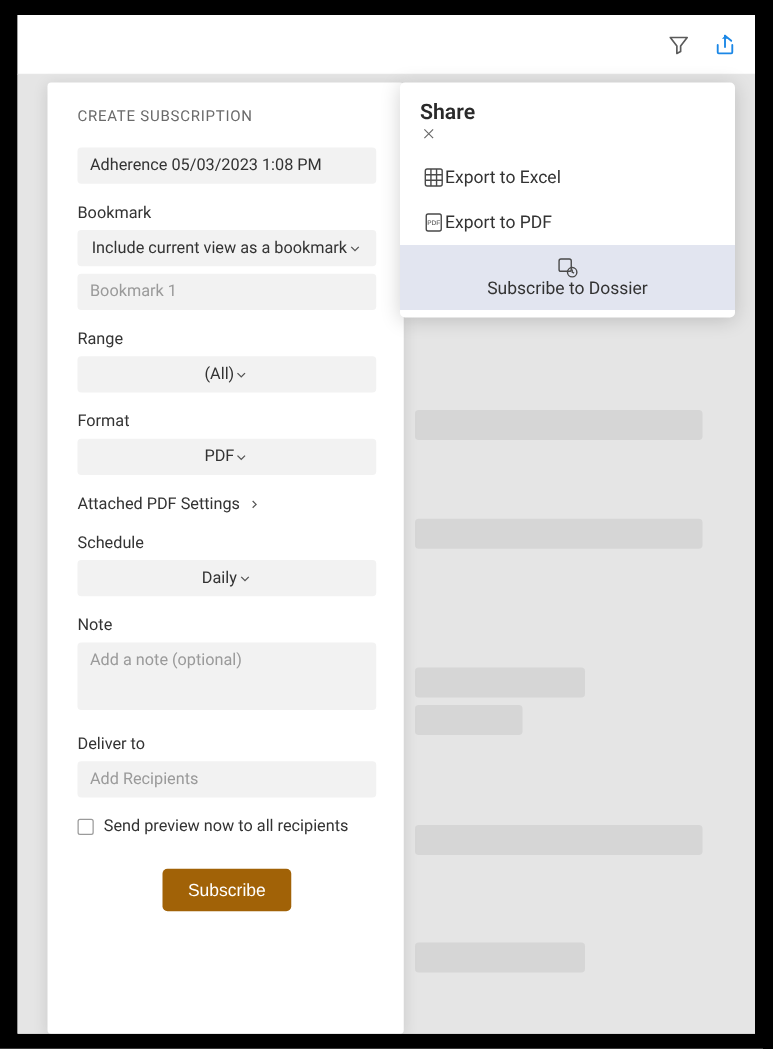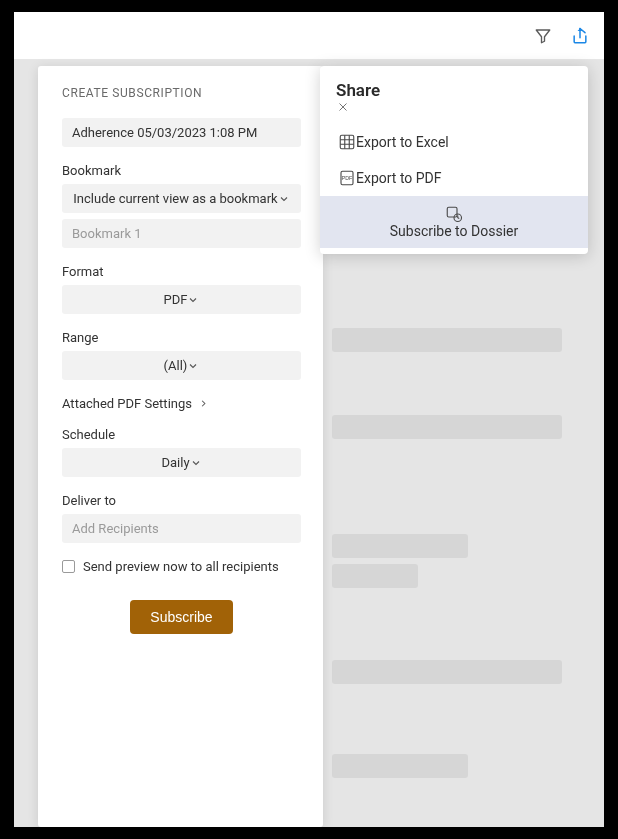--- a/index.html
+++ b/index.html
@@ -249,43 +249,43 @@
         <span class="chev">
           <svg width="12" height="12" viewBox="0 0 24 24" fill="none" stroke="currentColor" stroke-width="2.2">
               <path d="M6 9l6 6 6-6"></path>
             </svg>
         </span>
       </div>
       <input class="text-input stacked-gap" type="text" placeholder="Bookmark 1" style="">
     </div>
 
     <div class="field-group">
+      <label class="field-label">Range</label>
+      <div class="select-input">
+        <span>(All)</span>
+        <span class="chev">
+          <svg width="12" height="12" viewBox="0 0 24 24" fill="none" stroke="currentColor" stroke-width="2.2">
+              <path d="M6 9l6 6 6-6"></path>
+            </svg>
+        </span>
+      </div>
+    </div>
+
+    <div class="field-group">
       <label class="field-label">Format</label>
       <div class="select-input">
         <span>PDF</span>
         <span class="chev">
           <svg width="12" height="12" viewBox="0 0 24 24" fill="none" stroke="currentColor" stroke-width="2.2">
               <path d="M6 9l6 6 6-6"></path>
             </svg>
         </span>
       </div>
     </div>
 
-    <div class="field-group">
-      <label class="field-label">Range</label>
-      <div class="select-input">
-        <span>(All)</span>
-        <span class="chev">
-          <svg width="12" height="12" viewBox="0 0 24 24" fill="none" stroke="currentColor" stroke-width="2.2">
-              <path d="M6 9l6 6 6-6"></path>
-            </svg>
-        </span>
-      </div>
-    </div>
-
     <div class="settings-row">
       <span>Attached PDF Settings</span>
       <span class="chev">
         <svg width="11" height="11" viewBox="0 0 24 24" fill="none" stroke="currentColor" stroke-width="2.2">
             <path d="M9 6l6 6-6 6"></path>
           </svg>
       </span>
     </div>
 
     <div class="field-group">
@@ -293,20 +293,24 @@
       <div class="select-input">
         <span>Daily</span>
         <span class="chev">
           <svg width="12" height="12" viewBox="0 0 24 24" fill="none" stroke="currentColor" stroke-width="2.2">
               <path d="M6 9l6 6 6-6"></path>
             </svg>
         </span>
       </div>
     </div>
 
+    <div class="field-group">
+      <label class="field-label">Note</label>
+      <textarea class="textarea-input" placeholder="Add a note (optional)" style=""></textarea>
+    </div>
 
     <div class="field-group">
       <label class="field-label">Deliver to</label>
       <input class="text-input" type="text" placeholder="Add Recipients" style="">
     </div>
 
     <div class="checkbox-row">
       <span class="checkbox-box"></span>
       <span>Send preview now to all recipients</span>
     </div>

